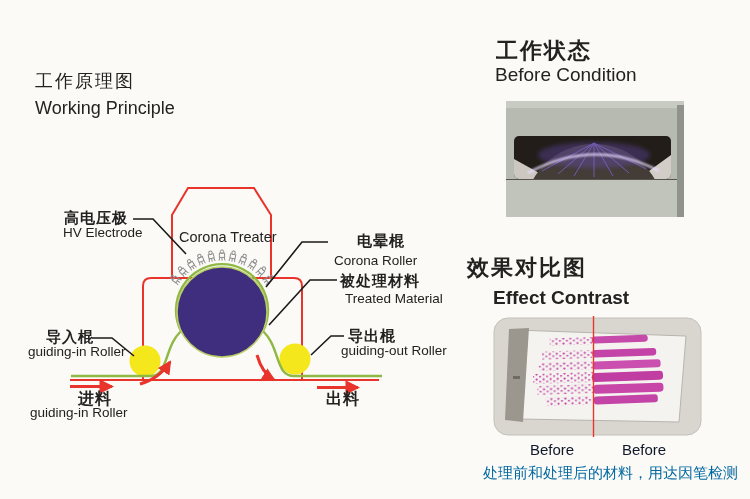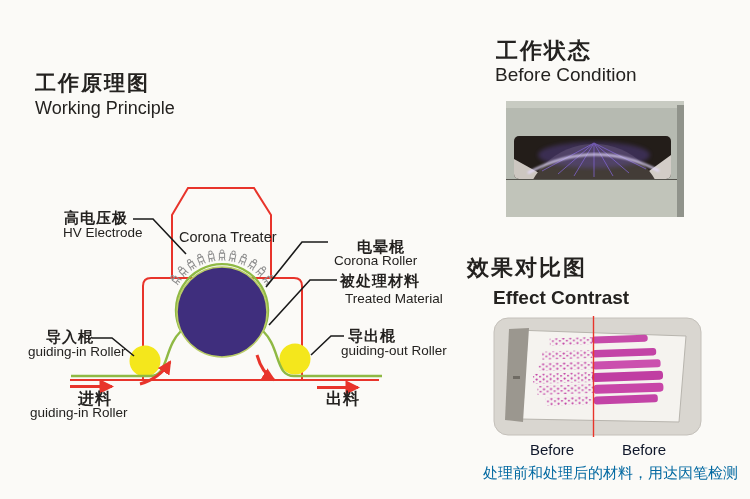--- a/index.html
+++ b/index.html
@@ -4,21 +4,21 @@
 <style>
   html,body{margin:0;padding:0;}
   body{
     width:750px;height:499px;position:relative;overflow:hidden;
     background:#fbfaf7;
     font-family:"Liberation Sans","DejaVu Sans",sans-serif;
     color:#242220;
   }
   .stage{position:absolute;inset:0;}
   .t{position:absolute;white-space:nowrap;line-height:1.05;}
-  .title-zh{font-size:21px;font-weight:bold;letter-spacing:2px;}
+  .title-zh{font-size:18px;font-weight:normal;letter-spacing:2px;}
   .title-en{font-size:18px;}
   .big-zh{font-size:22px;font-weight:bold;letter-spacing:2px;}
   .big-en{font-size:19px;}
   .lbl-zh{font-size:15px;font-weight:bold;letter-spacing:1px;}
   .lbl-en{font-size:13.5px;}
   .feed-zh{font-size:16px;font-weight:bold;letter-spacing:1px;}
   .treater{font-size:14.5px;}
   .ba{font-size:15px;color:#0f172a;}
   .caption{font-size:15px;color:#0369a1;}
   svg{position:absolute;left:0;top:0;display:block;}
@@ -127,21 +127,21 @@
   </svg>
 
   <div class="t title-zh" style="left:35px;top:72px;">工作原理图</div>
   <div class="t title-en" style="left:35px;top:99px;">Working Principle</div>
 
   <div class="t treater" style="left:179px;top:230px;">Corona Treater</div>
 
   <div class="t lbl-zh" style="left:64px;top:210px;">高电压极</div>
   <div class="t lbl-en" style="left:63px;top:226px;">HV Electrode</div>
 
-  <div class="t lbl-zh" style="left:333px;top:239px;padding-left:24px;">电晕棍</div>
+  <div class="t lbl-zh" style="left:333px;top:233px;padding-left:24px;">电晕棍</div>
   <div class="t lbl-en" style="left:334px;top:254px;">Corona Roller</div>
 
   <div class="t lbl-zh" style="left:340px;top:273px;">被处理材料</div>
   <div class="t lbl-en" style="left:345px;top:292px;">Treated Material</div>
 
   <div class="t lbl-zh" style="left:46px;top:329px;text-align:right;">导入棍</div>
   <div class="t lbl-en" style="left:28px;top:345px;">guiding-in Roller</div>
 
   <div class="t lbl-zh" style="left:348px;top:328px;">导出棍</div>
   <div class="t lbl-en" style="left:341px;top:344px;">guiding-out Roller</div>

